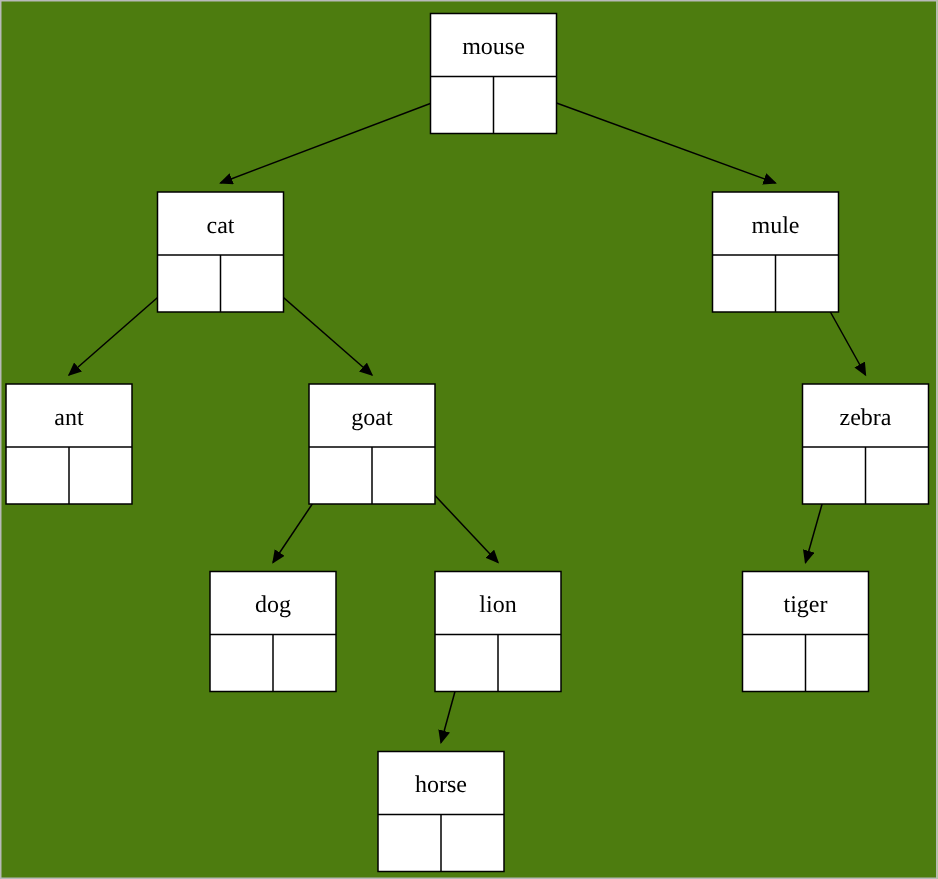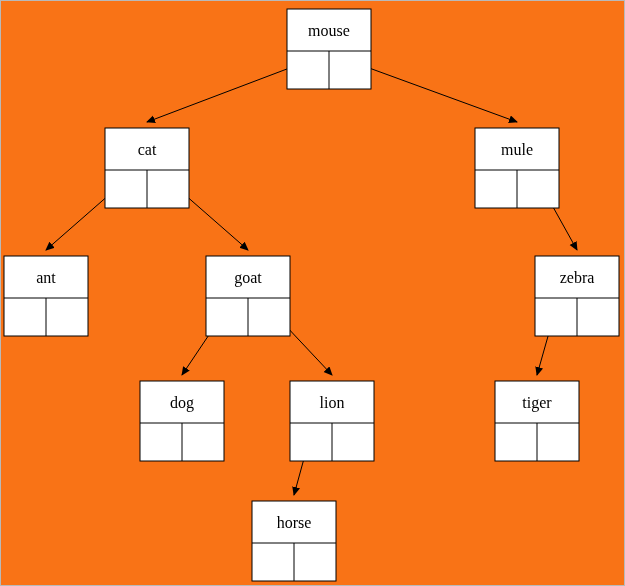--- a/index.html
+++ b/index.html
@@ -7,21 +7,21 @@
     padding: 0;
     background: #ffffff;
     font-family: "Liberation Serif", serif;
   }
   #canvas-wrap {
     position: relative;
     width: 625px;
     height: 586px;
     box-sizing: border-box;
     border: 1px solid #b9b9b9;
-    background: #f97316;
+    background: #4d7c0f;
     overflow: hidden;
   }
   svg text {
     font-family: "Liberation Serif", serif;
     font-size: 16px;
     fill: #000000;
   }
 </style>
 </head>
 <body>

